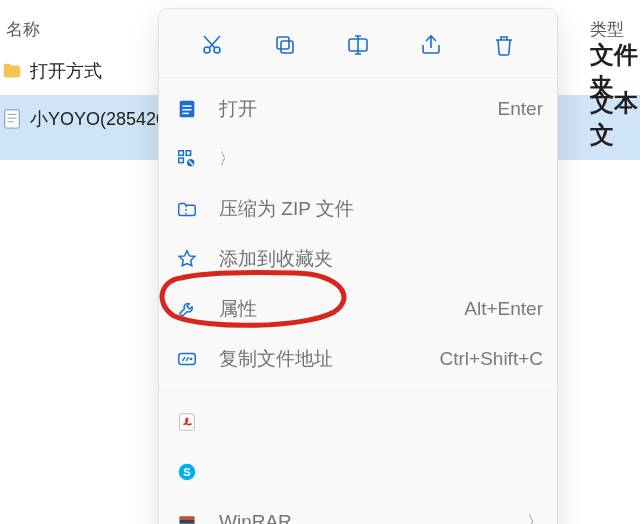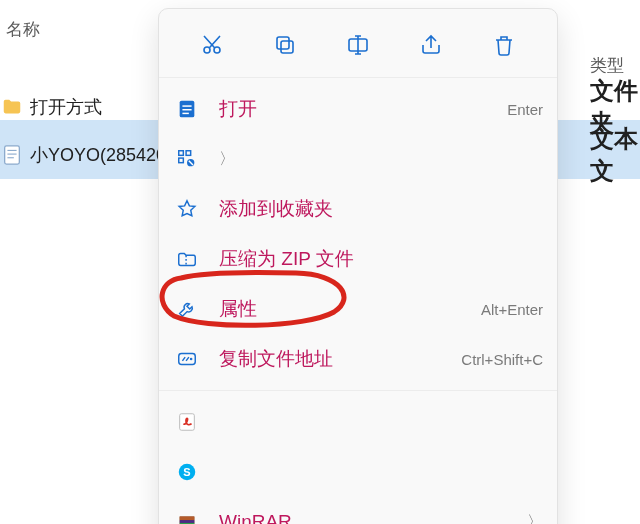--- a/index.html
+++ b/index.html
@@ -24,21 +24,20 @@
     font-size: 17px;
     color: #5a5a5a;
   }
   .col-name {
     padding: 18px 0 6px 6px;
     flex: 0 0 590px;
   }
   .col-type {
     padding: 18px 0 6px 0;
     flex: 1;
-    margin-top: 36px;
   }
   .row {
     display: flex;
     align-items: center;
     height: 48px;
   }
   .row.selected { background: #cfe4f7; }
   .row .name-cell {
     flex: 0 0 590px;
     display: flex;
@@ -94,24 +93,24 @@
   .ctx-item .mi-icon {
     width: 28px; height: 28px;
     display: flex; align-items: center; justify-content: center;
     margin-right: 18px;
     color: #1b6fd0;
   }
   .ctx-item .mi-icon svg { width: 22px; height: 22px; }
   .ctx-item .mi-label {
     flex: 1;
     font-size: 19px;
-    color: #be185d;
+    color: #737373;
   }
   .ctx-item .mi-accel {
-    font-size: 15px;
+    font-size: 19px;
     color: #7a7a7a;
     margin-left: 8px;
   }
   .ctx-item .mi-arrow {
     font-size: 16px;
     color: #7a7a7a;
   }
 
   
   .sel-bg {
@@ -238,34 +237,34 @@
           <circle cx="16" cy="16" r="4" fill="#1b6fd0" stroke="none"></circle>
           <path d="M18.5 18.5 L14 14" stroke="#fff" stroke-width="1.6"></path>
         </svg>
       </span>
     <span class="mi-arrow">〉</span>
   </div>
 
   <div class="ctx-item">
     <span class="mi-icon">
         <svg viewBox="0 0 24 24" fill="none" stroke="#1b6fd0" stroke-width="1.6">
-          <path d="M12 3l2.6 5.6 6 .6-4.5 4.2 1.2 6L12 16.9 6.7 19.4l1.2-6L3.4 9.2l6-.6L12 3z"></path>
-        </svg>
-      </span>
-    <span class="mi-label">添加到收藏夹</span>
-  </div>
-
-  <div class="ctx-item">
-    <span class="mi-icon">
-        <svg viewBox="0 0 24 24" fill="none" stroke="#1b6fd0" stroke-width="1.6">
           <path d="M3 8a2 2 0 0 1 2-2h4l2 2h8a2 2 0 0 1 2 2v7a2 2 0 0 1-2 2H5a2 2 0 0 1-2-2V8z"></path>
           <path d="M11 8v2m0 2v2m0 2v2"></path>
         </svg>
       </span>
     <span class="mi-label">压缩为 ZIP 文件</span>
+  </div>
+
+  <div class="ctx-item">
+    <span class="mi-icon">
+        <svg viewBox="0 0 24 24" fill="none" stroke="#1b6fd0" stroke-width="1.6">
+          <path d="M12 3l2.6 5.6 6 .6-4.5 4.2 1.2 6L12 16.9 6.7 19.4l1.2-6L3.4 9.2l6-.6L12 3z"></path>
+        </svg>
+      </span>
+    <span class="mi-label">添加到收藏夹</span>
   </div>
 
   <div class="ctx-item">
     <span class="mi-icon">
         <svg viewBox="0 0 24 24" fill="none" stroke="#1b6fd0" stroke-width="1.6">
           <path d="M14.5 6.5a4 4 0 0 0-5.3 5.3L4 17l3 3 5.2-5.2a4 4 0 0 0 5.3-5.3L15 12l-3-3 2.5-2.5z"></path>
         </svg>
       </span>
     <span class="mi-label">属性</span>
     <span class="mi-accel">Alt+Enter</span>

